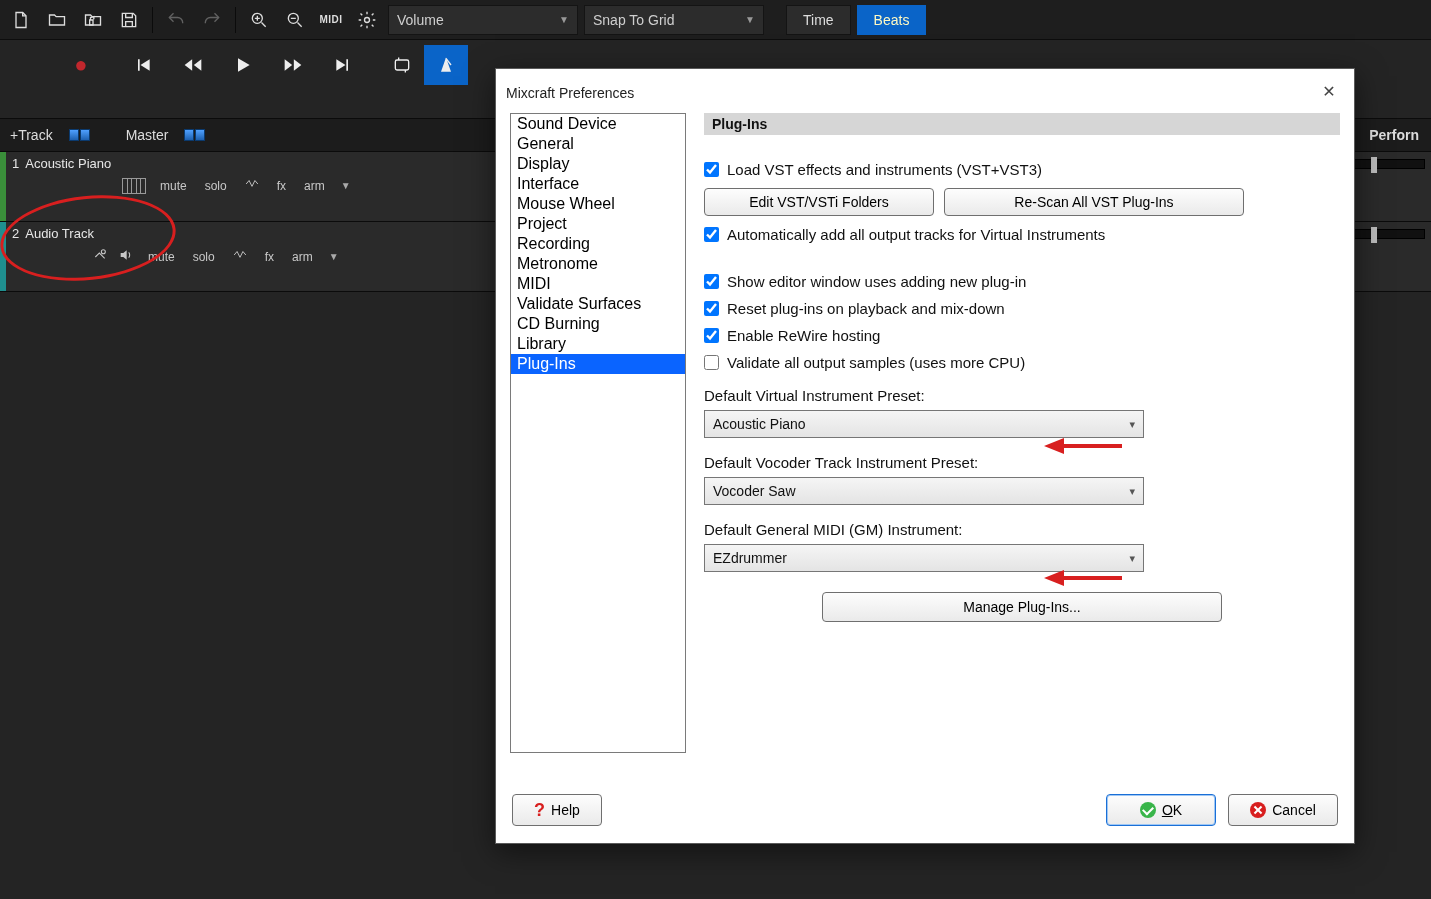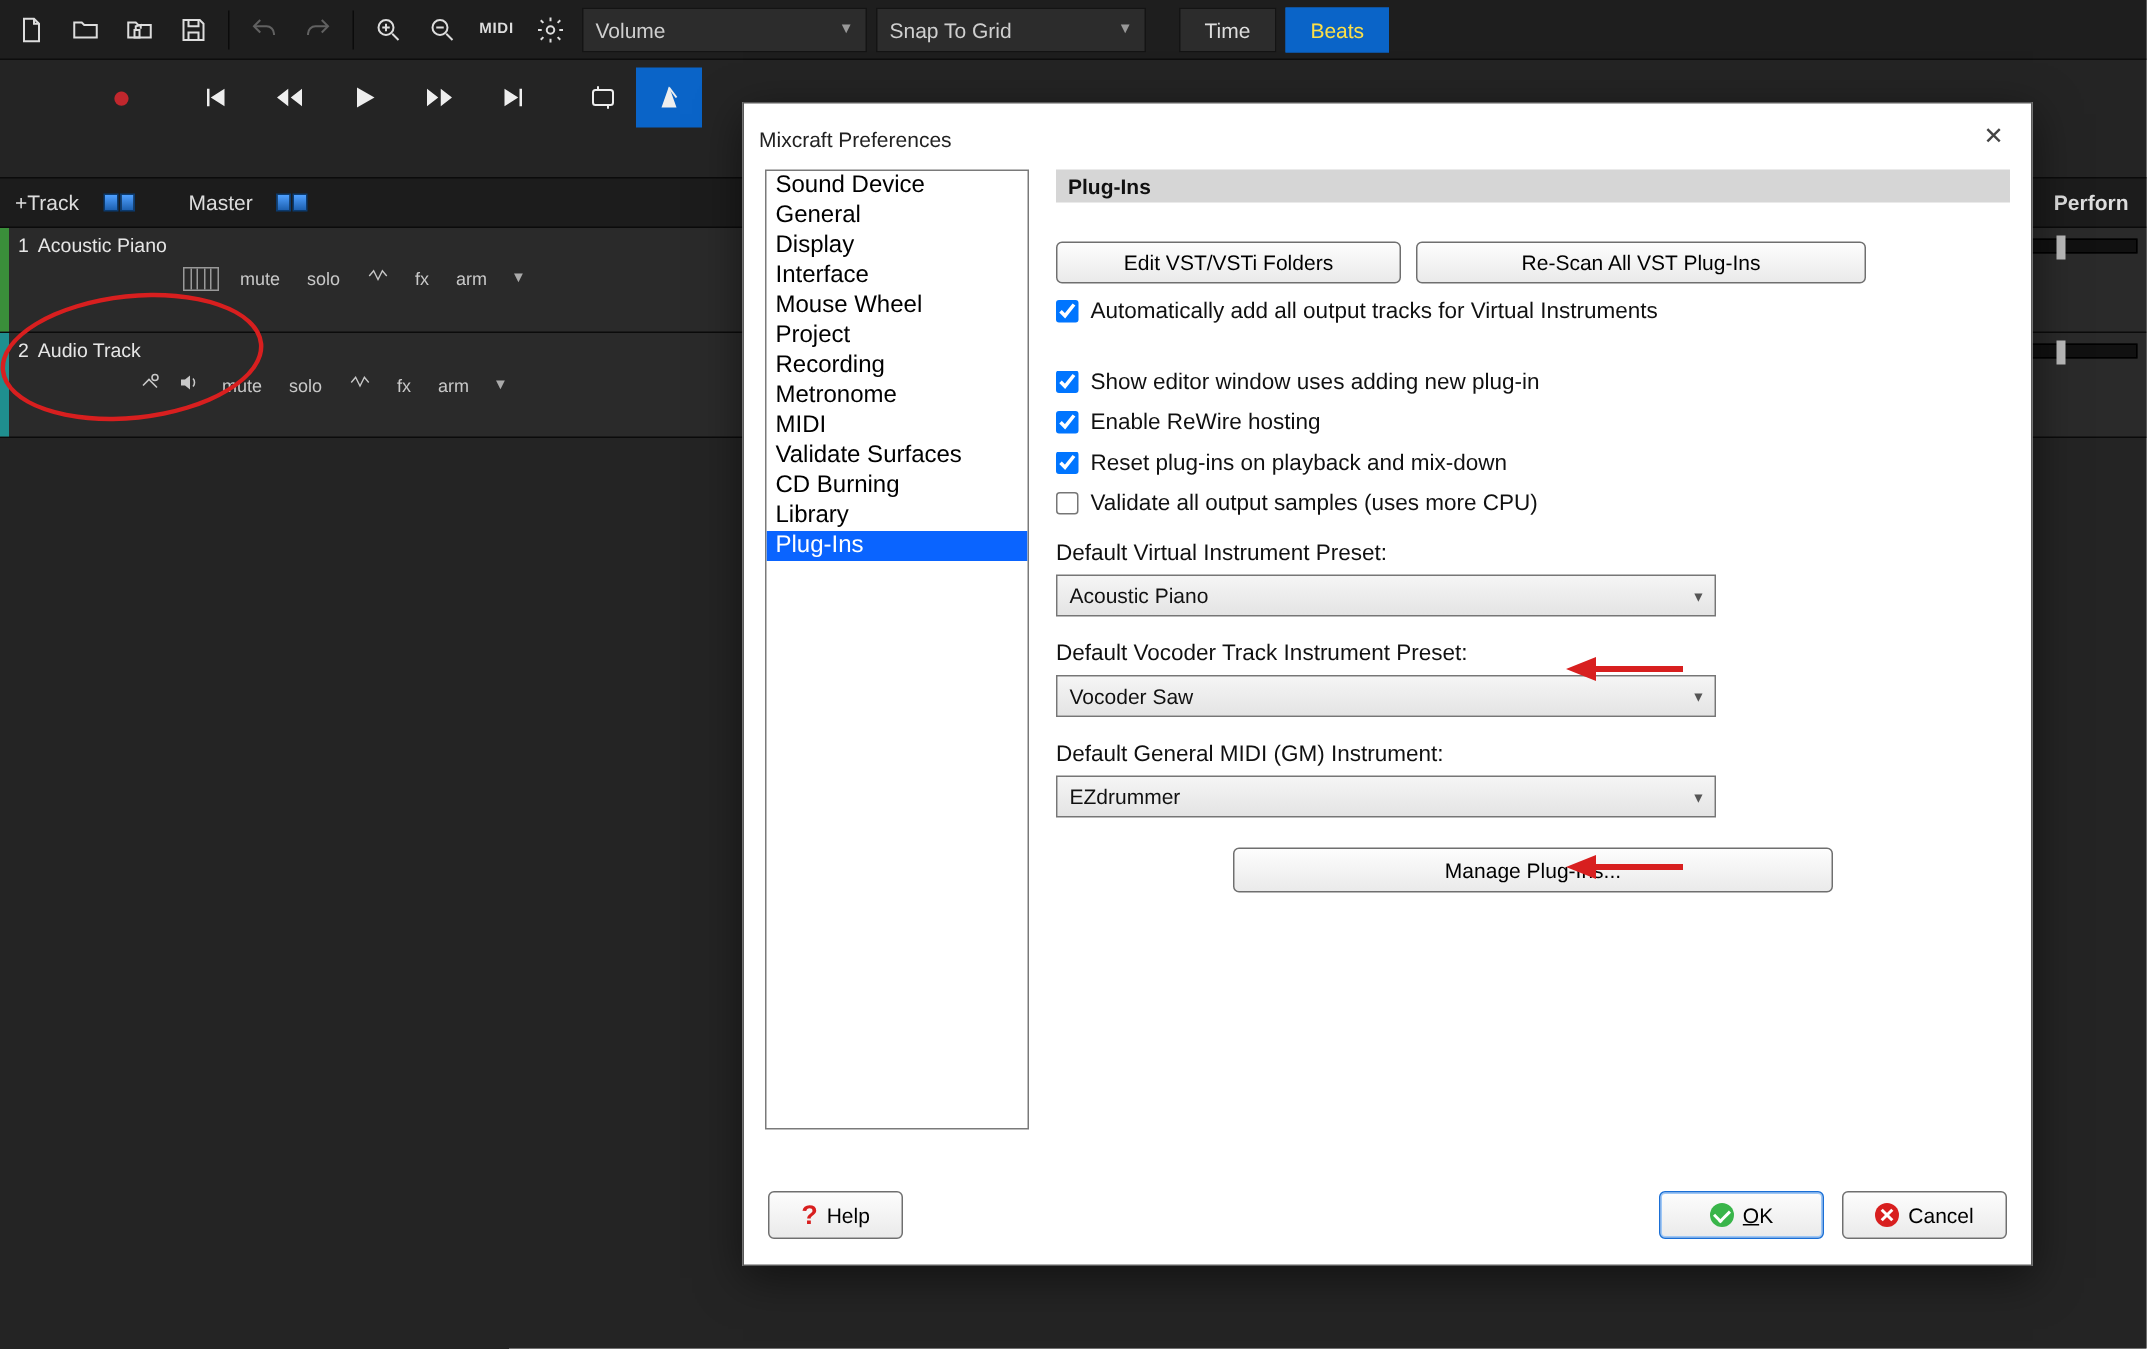--- a/index.html
+++ b/index.html
@@ -29,21 +29,21 @@
   background: #2c2c2c; color: #cfcfcf;
   border: 1px solid #141414;
   display: flex; align-items: center; justify-content: space-between;
   padding: 0 8px; font-size: 14px;
 }
 .tb-dropdown .caret { font-size: 10px; color: #999; }
 .tb-toggle {
   height: 30px; padding: 0 16px; display: flex; align-items: center; justify-content: center;
   background: #2c2c2c; color: #ddd; font-size: 14px; border: 1px solid #141414;
 }
-.tb-toggle.active { background: #0a64c8; color: #fde047; border-color: #0a64c8; }
+.tb-toggle.active { background: #0a64c8; color: #fef9c3; border-color: #0a64c8; }
 
 
 .transport-row { height: 50px; display: flex; align-items: center; padding-left: 56px; gap: 0; }
 .transport-btn {
   width: 50px; height: 40px;
   display: flex; align-items: center; justify-content: center;
   color: #eee; font-size: 18px;
 }
 .transport-btn.rec { color: #c1272d; font-size: 22px; }
 .transport-sep { width: 12px; }
@@ -423,43 +423,47 @@
       <div class="prefs-nav-item">Validate Surfaces</div>
       <div class="prefs-nav-item">CD Burning</div>
       <div class="prefs-nav-item">Library</div>
       <div class="prefs-nav-item selected">Plug-Ins</div>
     </div>
 
     <div class="prefs-content" style="position:relative">
       <div class="prefs-section-header">Plug-Ins</div>
 
       <div style="height:10px"></div>
+      <label class="prefs-row">
+        <input type="checkbox" checked="" style="">
+        <span>Load VST effects and instruments (VST+VST3)</span>
+      </label>
 
       <div class="prefs-btn-row">
         <button class="prefs-btn" style="width:230px">Edit VST/VSTi Folders</button>
         <button class="prefs-btn" style="width:300px">Re-Scan All VST Plug-Ins</button>
       </div>
 
       <label class="prefs-row">
         <input type="checkbox" checked="" style="">
         <span>Automatically add all output tracks for Virtual Instruments</span>
       </label>
 
       <div style="height:14px"></div>
       <label class="prefs-row">
         <input type="checkbox" checked="" style="">
         <span>Show editor window uses adding new plug-in</span>
       </label>
       <label class="prefs-row">
         <input type="checkbox" checked="" style="">
-        <span>Enable ReWire hosting</span>
+        <span>Reset plug-ins on playback and mix-down</span>
       </label>
       <label class="prefs-row">
         <input type="checkbox" checked="" style="">
-        <span>Reset plug-ins on playback and mix-down</span>
+        <span>Enable ReWire hosting</span>
       </label>
       <label class="prefs-row">
         <input type="checkbox" style="">
         <span>Validate all output samples (uses more CPU)</span>
       </label>
 
       <div class="prefs-label">Default Virtual Instrument Preset:</div>
       <div class="prefs-select">
         <span>Acoustic Piano</span>
         <span class="sel-caret">▾</span>

